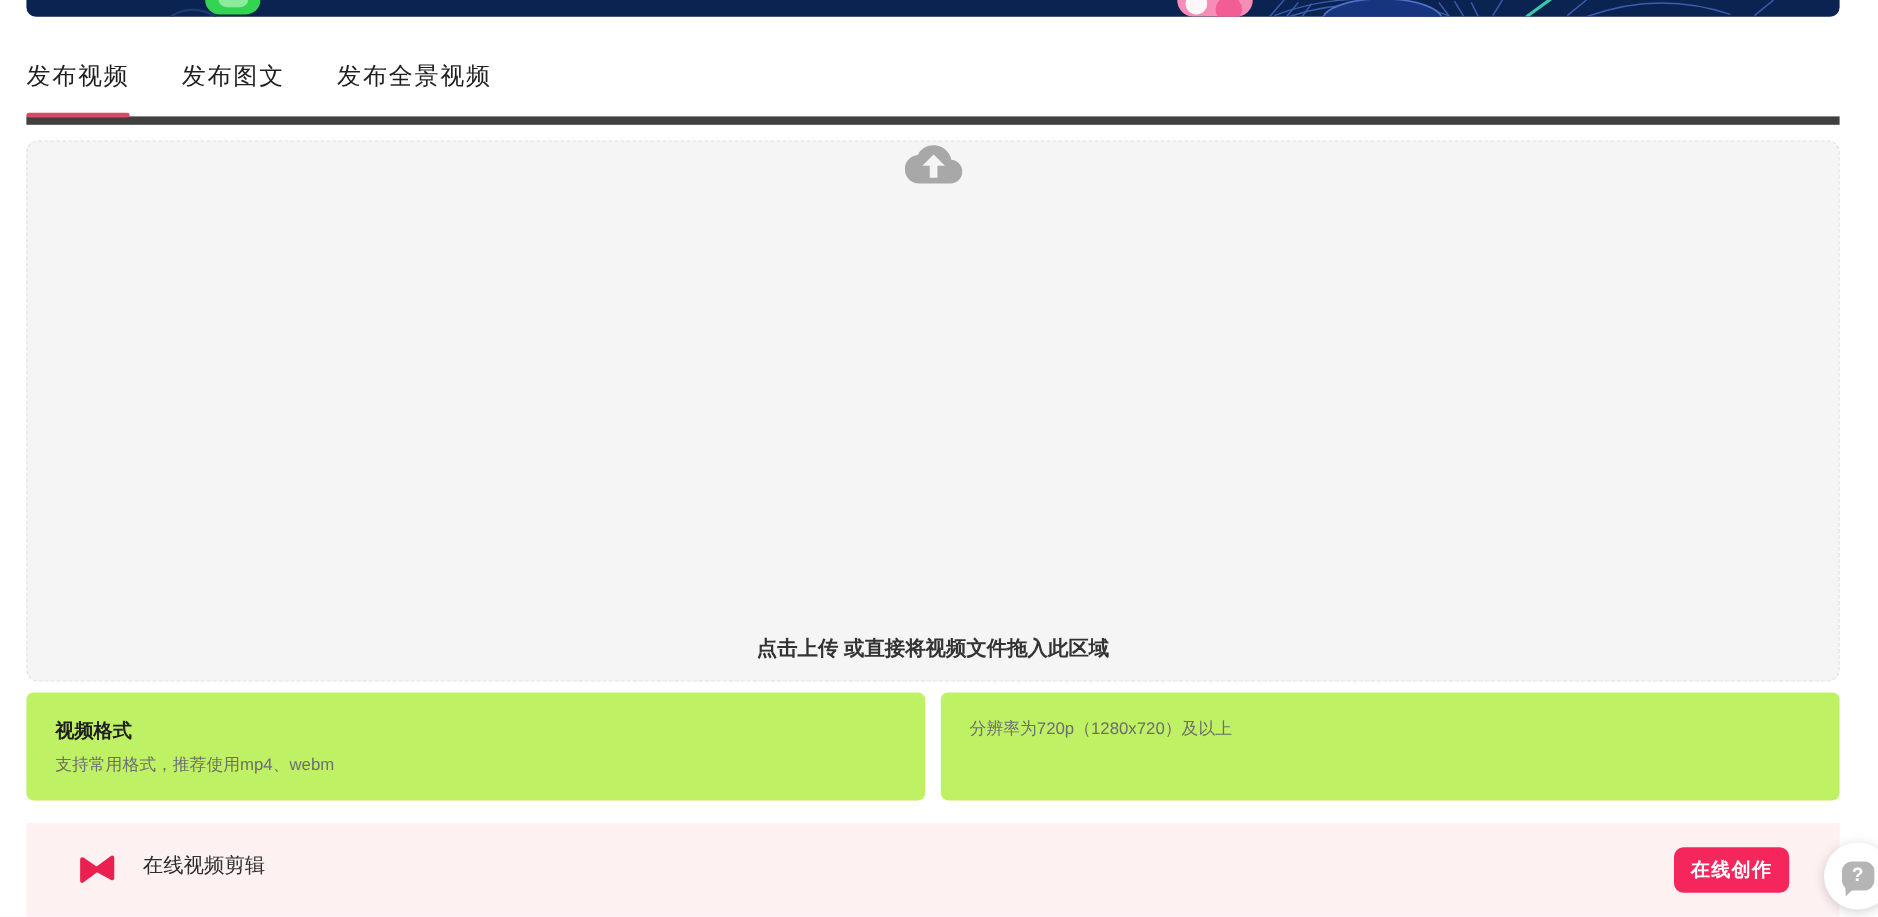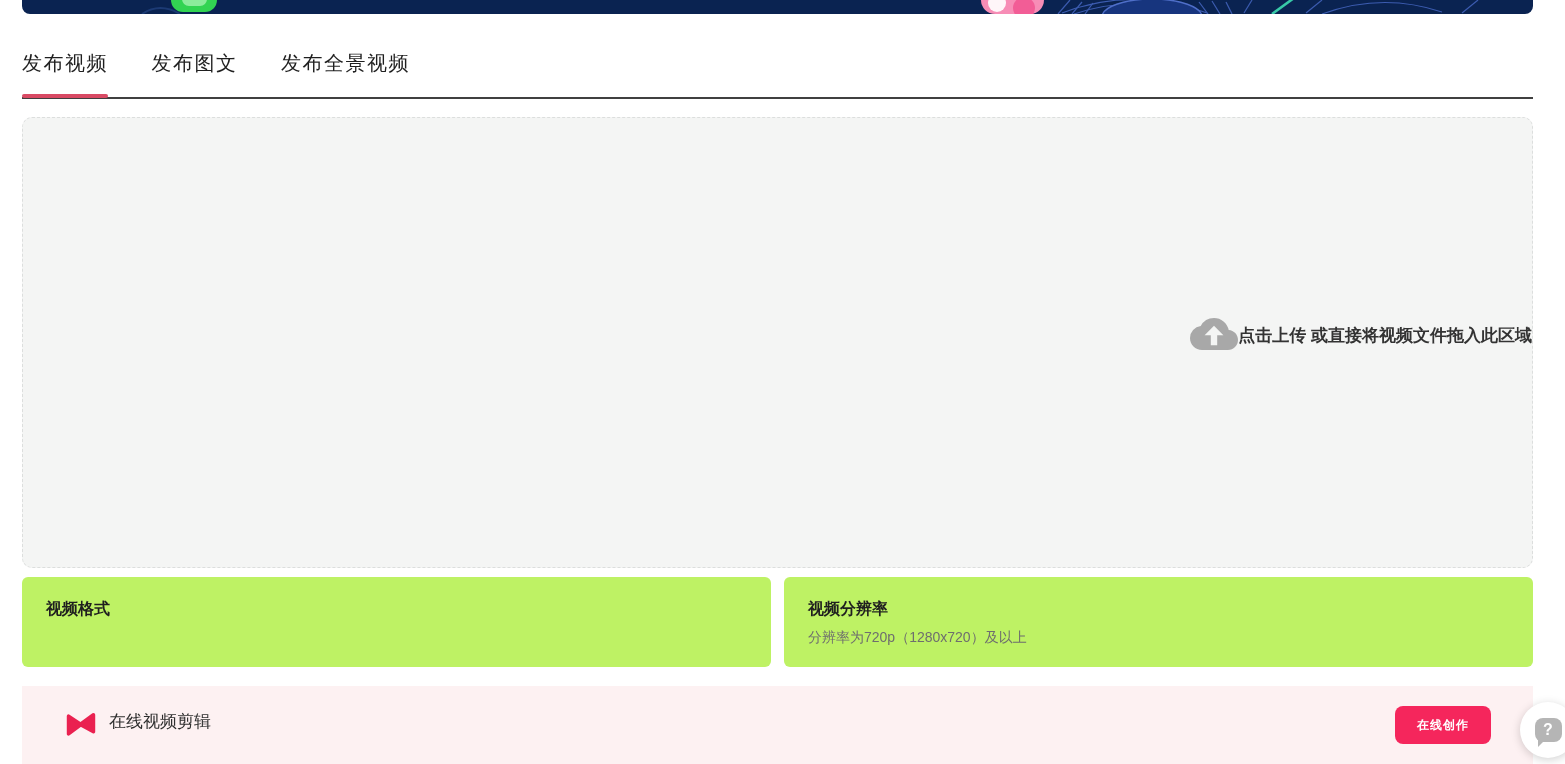--- a/index.html
+++ b/index.html
@@ -12,37 +12,37 @@
   
   .top-banner {
     position:absolute; left:22px; top:0; width:1511px; height:14px;
     background:#0a2351; border-radius:0 0 8px 8px; overflow:hidden; cursor:pointer;
   }
   .top-banner svg { position:absolute; left:0; top:0; }
 
   
   .tabbar {
     position:absolute; left:22px; top:42px; width:1511px;
-    border-bottom:2px solid #404040;
+    border-bottom:7px solid #404040;
   }
   .tab {
     position:relative; display:inline-block; margin-right:39px;
     font-size:20px; letter-spacing:1.5px; color:#1f1f1f;
     padding:8px 0 20px 0; cursor:pointer;
   }
   .tab.active::after {
     content:""; position:absolute; left:0; right:0; bottom:-1px;
     height:4px; background:#d94a64; border-radius:2px;
   }
 
   
   .dropzone {
     position:absolute; left:22px; top:117px; width:1511px; height:451px;
     background:#f4f5f4; border:1px dashed #dcdedd; border-radius:10px;
-    display:flex; flex-direction:row; align-items:center; justify-content:flex-end;
+    display:flex; flex-direction:column; align-items:center; justify-content:space-between;
     text-align:center; cursor:pointer;
   }
   .dz-icon { width:48px; height:40px; margin-bottom:16px; }
   .dz-title { font-size:17px; font-weight:bold; color:#333; margin-bottom:15px; }
   .dz-sub { font-size:14px; color:#5c5c5c; }
 
   
   .cards { position:absolute; left:22px; top:577px; width:1511px; display:flex; gap:13px; }
   .card {
     flex:1; height:90px; background:#bef264; border-radius:6px;
@@ -50,27 +50,27 @@
   }
   .card-title { font-size:16px; font-weight:bold; color:#1f1f1f; margin-bottom:9px; }
   .card-desc { font-size:14px; color:#6e6e6e; }
 
   
   .promo {
     position:absolute; left:22px; top:686px; width:1511px; height:78px;
     background:#fdf1f2; display:flex; align-items:center;
   }
   .promo-icon { margin-left:43px; width:32px; height:30px; flex:0 0 auto; }
-  .promo-text { margin-left:12px; }
+  .promo-text { margin-left:22px; }
   .promo-title { font-size:17px; color:#2e2e2e; margin-bottom:7px; }
   .promo-desc { font-size:14px; color:#8d8d8d; }
   .promo-btn {
     margin-left:auto; margin-right:42px;
     width:96px; height:38px; border:none; border-radius:8px;
-    background:#f5265c; color:#fff; font-size:12px; font-weight:bold;
+    background:#f5265c; color:#fff; font-size:16px; font-weight:bold;
     letter-spacing:1px; cursor:pointer;
     font-family:"Liberation Sans","DejaVu Sans",sans-serif;
   }
 
   
   .help-fab {
     position:absolute; left:1520px; top:702px; width:56px; height:56px;
     border-radius:50%; background:#fff;
     box-shadow:0 2px 10px rgba(0,0,0,.18);
     display:flex; align-items:center; justify-content:center; cursor:pointer;
@@ -132,23 +132,23 @@
   <svg class="dz-icon" viewBox="0 0 24 20">
     <path fill="#a8a8a8" d="M19.35 7.54A7.49 7.49 0 0 0 12 1.5 7.48 7.48 0 0 0 5.36 5.54 5.99 5.99 0 0 0 0 11.5c0 3.31 2.69 6 6 6h13c2.76 0 5-2.24 5-5 0-2.64-2.05-4.78-4.65-4.96z"></path>
     <path fill="#f4f5f4" d="M12 5.4 7.3 10.1h3.1v5h3.2v-5h3.1z"></path>
   </svg>
   <div class="dz-title">点击上传 或直接将视频文件拖入此区域</div>
 </div>
 
 <div class="cards">
   <div class="card">
     <div class="card-title">视频格式</div>
+    <div class="card-desc">支持常用格式，推荐使用mp4、webm</div>
   </div>
   <div class="card">
-    <div class="card-title">视频分辨率</div>
     <div class="card-desc">分辨率为720p（1280x720）及以上</div>
   </div>
 </div>
 
 <div class="promo">
   <svg class="promo-icon" viewBox="0 0 36 32">
     <g fill="#ea2150" stroke="#ea2150" stroke-width="4" stroke-linejoin="round">
       <path d="M4 6 L18 15.5 L4 26 Z"></path>
       <path d="M32 4.5 L17 15.5 L32 23.5 Z"></path>
     </g>

